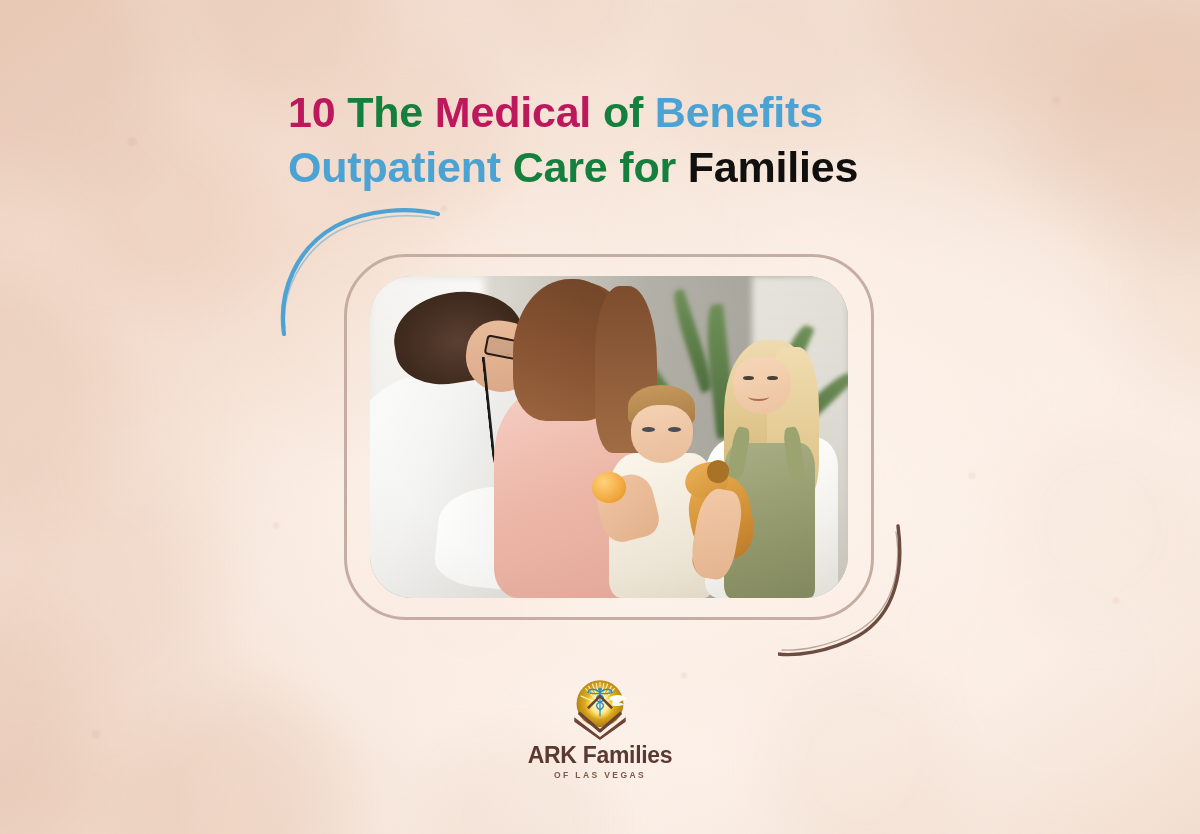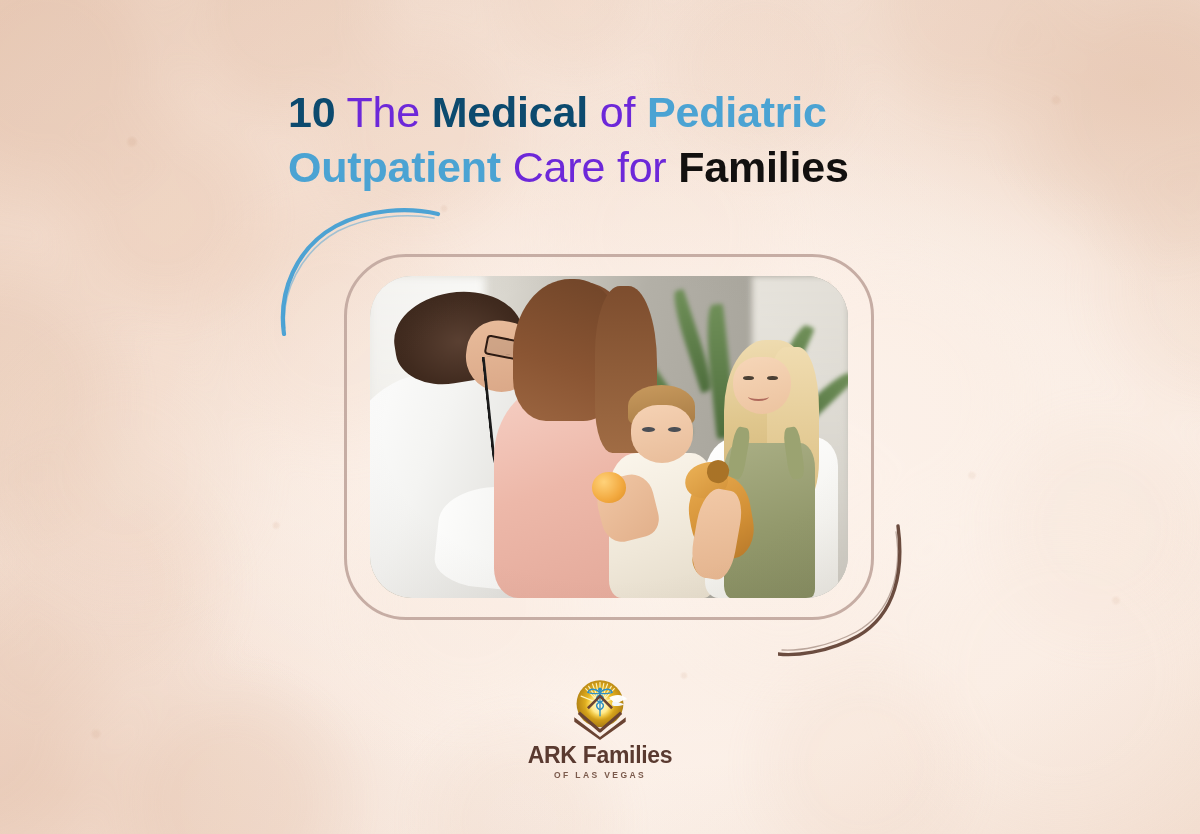--- a/index.html
+++ b/index.html
@@ -101,22 +101,22 @@
     left: 288px;
     top: 56px;
     width: 660px;
     font-size: 43px;
     line-height: 1.28;
     font-weight: 400;
     letter-spacing: -.2px;
     color: #6b4f44;
   }
   .headline .w { white-space: nowrap; }
-  .hl-bold    { font-weight: 700; color: #0c4a6e; }
-  .hl-regular { font-weight: 400; color: #6d28d9; margin-top: 12px; }
+  .hl-bold    { font-weight: 700; color: #be185d; }
+  .hl-regular { font-weight: 700; color: #15803d; margin-top: 12px; }
   .hl-accent  { font-weight: 700; color: #4ba3d3; }
   .hl-dark    { font-weight: 700; color: #12100f; text-align: center; }
 
   
   .swoosh {
     position: absolute;
     pointer-events: none;
   }
   .swoosh-blue  { left: 262px; top: 196px; }
   .swoosh-brown { left: 778px; top: 522px; }
@@ -418,21 +418,21 @@
   <div class="bg-mottle-a"></div>
   <div class="bg-mottle-b"></div>
   <div class="bg-speckle"></div>
   <div class="bg-vignette"></div>
 
   <h1 class="headline">
     <span class="w"><span class="hl-bold">10</span>
       <span class="hl-regular">The</span>
       <span class="hl-bold">Medical</span>
       <span class="hl-regular">of</span>
-      <span class="hl-accent">Pediatric</span></span>
+      <span class="hl-accent">Benefits</span></span>
     <span class="w"><span class="hl-accent">Outpatient</span>
       <span class="hl-regular">Care</span>
       <span class="hl-regular">for</span>
       <span class="hl-dark">Families</span></span>
   </h1>
 
   <svg class="swoosh swoosh-blue" width="200" height="140" viewBox="0 0 200 140">
     <path d="M22 138 C 16 96, 34 52, 74 30 C 106 13, 146 11, 176 18" fill="none" stroke="#3f9dd4" stroke-width="4.2" stroke-linecap="round" opacity=".92"></path>
     <path d="M23 132 C 19 98, 38 56, 76 35 C 106 20, 144 17, 172 22" fill="none" stroke="#3f9dd4" stroke-width="1.6" stroke-linecap="round" opacity=".45"></path>
   </svg>

